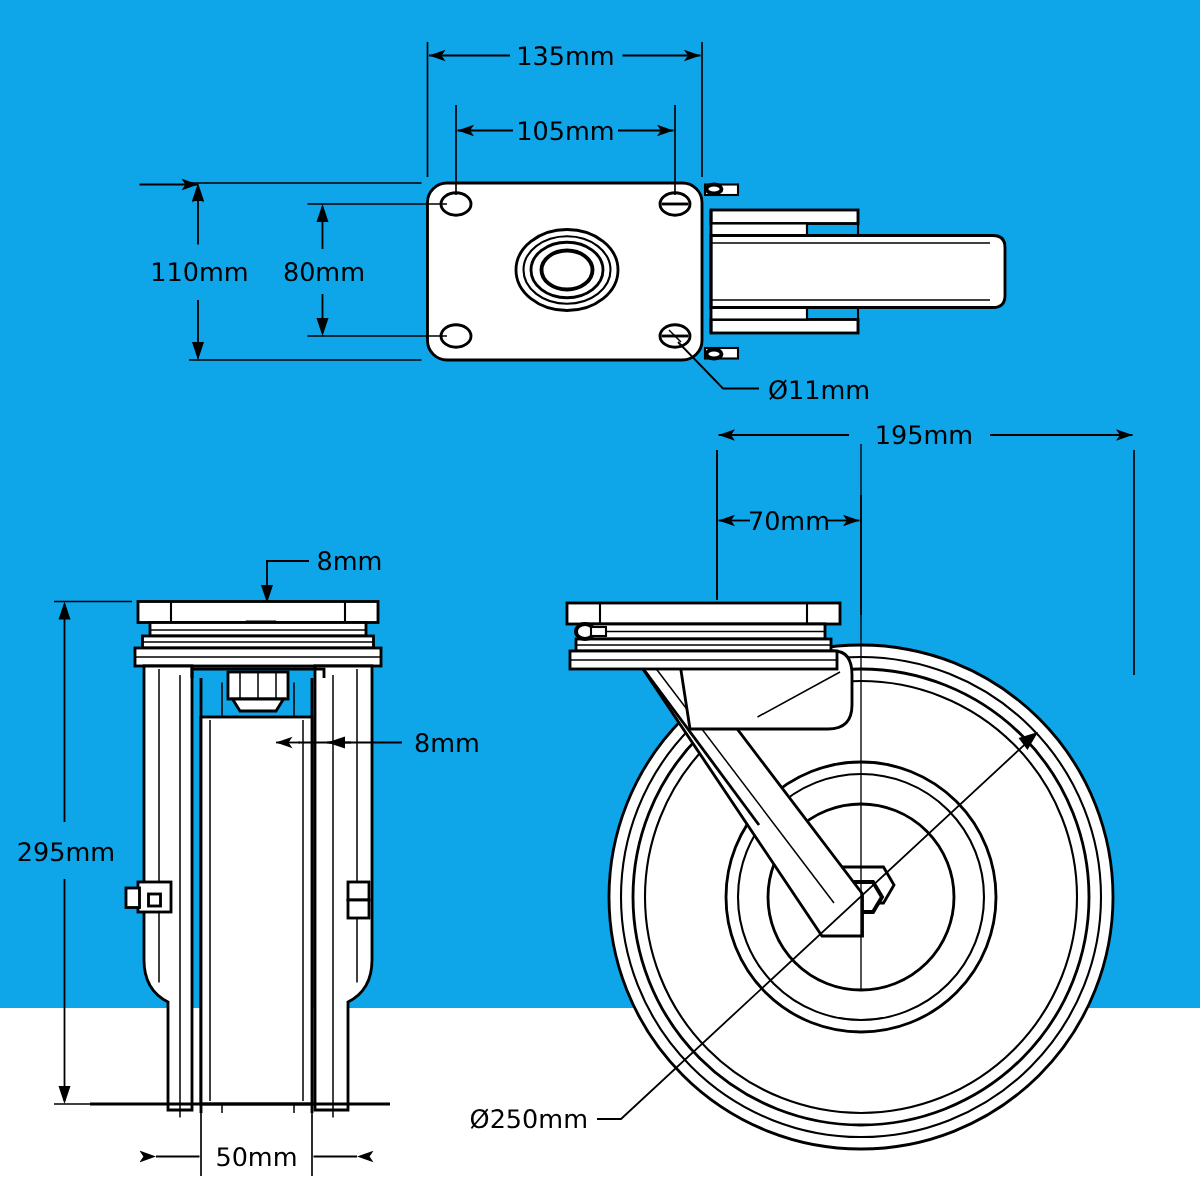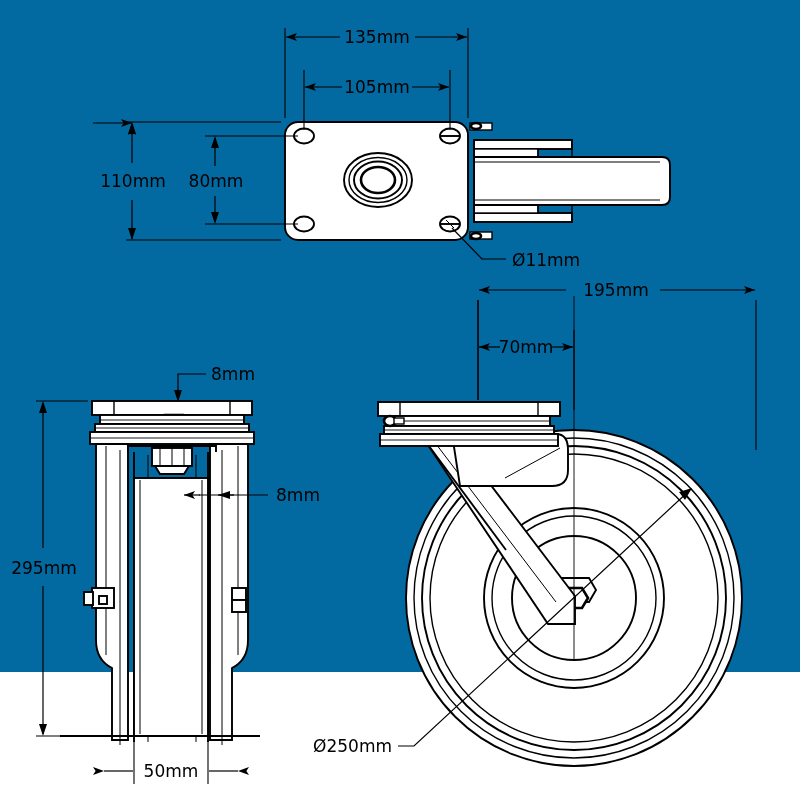--- a/index.html
+++ b/index.html
@@ -1,18 +1,18 @@
 <!DOCTYPE html>
 <html><head>
 <meta charset="utf-8">
 <style>
   html,body{margin:0;padding:0;background:#ffffff;}
   body{width:800px;height:800px;overflow:hidden;
        font-family:"DejaVu Sans","Liberation Sans",sans-serif;}
-  #stage{position:relative;width:800px;height:672px;background:#0369a1;text-align:center;}
+  #stage{position:relative;width:800px;height:672px;background:#0ea5e9;text-align:center;}
   svg{display:block;}
   .ln{stroke:#000;fill:none;stroke-width:1.4;}
   .ln-thin{stroke:#000;fill:none;stroke-width:1;}
   .ln-hair{stroke:#000;fill:none;stroke-width:0.9;}
   .ln-hvy{stroke:#000;fill:none;stroke-width:2.6;}
   .ln-med{stroke:#000;fill:none;stroke-width:1.9;}
   .dimline{stroke:#000;fill:none;stroke-width:1.2;}
   .ext{stroke:#000;fill:none;stroke-width:1.1;}
   .leader{stroke:#000;fill:none;stroke-width:1.2;}
   .fillw{fill:#ffffff;}

